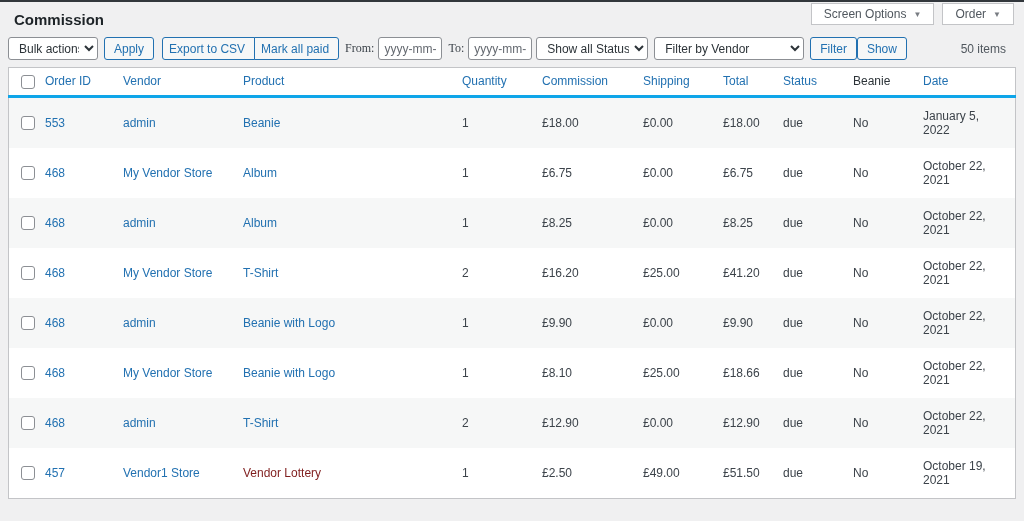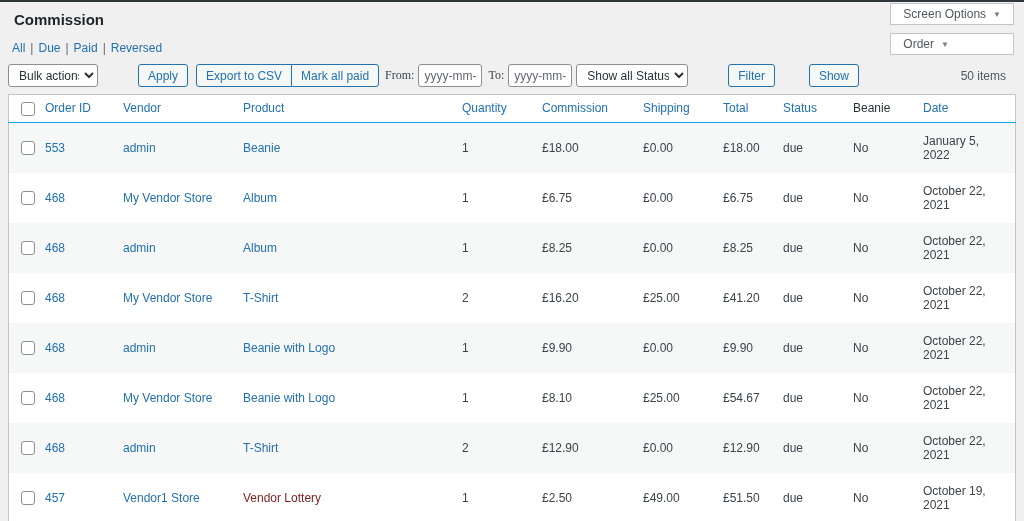--- a/index.html
+++ b/index.html
@@ -6,21 +6,21 @@
   html, body { margin: 0; padding: 0; }
   body {
     width: 1024px; height: 521px; overflow: hidden;
     background: #f0f0f1;
     font-family: "Liberation Sans", sans-serif;
     font-size: 13px; color: #3c434a;
     position: relative;
   }
   .top-edge { height: 2px; background: #32373c; width: 100%; }
 
-  .top-tabs { position: absolute; top: 3px; right: 10px; display: flex; gap: 8px; flex-direction: column; }
+  .top-tabs { position: absolute; top: 3px; right: 10px; display: flex; gap: 8px; }
   .tab-btn {
     background: #fff; border: 1px solid #c3c4c7; color: #50575e;
     font-size: 12px; padding: 3px 12px; display: inline-flex; align-items: center; gap: 7px;
     cursor: pointer;
   }
   .tab-btn .arrow { font-size: 8px; color: #787c82; }
 
   .wrap { padding: 0 8px; }
   h1.page-title {
     margin: 0; padding: 9px 0 0 6px;
@@ -40,24 +40,24 @@
   }
   .sel-bulk { width: 90px; }
   .sel-status { width: 112px; }
   .sel-vendor { width: 150px; }
 
   .button {
     display: inline-flex; align-items: center; justify-content: center;
     height: 23px; padding: 0 9px;
     background: #f6f7f7; border: 1px solid #2271b1; border-radius: 3px;
     color: #2271b1; font-size: 12px; font-family: "Liberation Sans", sans-serif;
-    cursor: pointer; white-space: nowrap; margin-left: 34px;
+    cursor: pointer; white-space: nowrap;
   }
   .btn-group { display: inline-flex; margin: 0 4px 0 8px; }
-  .btn-group .button { border-radius: 0; margin-left: -1px; }
+  .btn-group .button { border-radius: 0; margin-left: -1px; padding-left: 6px; }
   .btn-group .button:first-child { border-radius: 3px 0 0 3px; margin-left: 0; }
   .btn-group .button:last-child { border-radius: 0 3px 3px 0; }
 
   .date-label { margin: 0 4px 0 2px; font-family: Liberation Serif, serif; }
   input.date-input {
     width: 64px; height: 23px; border: 1px solid #8c8f94; border-radius: 3px;
     font-family: "Liberation Sans", sans-serif; font-size: 12px; padding: 0 5px; color: #2c3338;
     margin-right: 4px; background: #fff;
   }
   input.date-input::placeholder { color: #646970; opacity: 1; }
@@ -69,21 +69,21 @@
     width: 100%; border-collapse: collapse;
     background: #fff; border: 1px solid #c3c4c7;
     margin-top: 7px;
   }
   .c-cb { width: 25px; } .c-order { width: 78px; } .c-vendor { width: 120px; }
   .c-product { width: 219px; } .c-qty { width: 80px; } .c-comm { width: 101px; }
   .c-ship { width: 80px; } .c-total { width: 60px; } .c-status { width: 70px; }
   .c-shipped { width: 70px; } .c-date { width: auto; }
 
   th, td { text-align: left; font-weight: normal; font-size: 12px; }
-  thead th { padding: 6px 8px; border-bottom: 1px solid #0ea5e9; }
+  thead th { padding: 6px 8px; border-bottom: 3px solid #0ea5e9; }
   tbody td { padding: 11px 8px; }
   tbody tr:nth-child(odd) { background: #f6f7f7; }
   tbody tr:nth-child(even) { background: #fff; }
 
   th.cb-cell, td.cb-cell { padding-left: 12px; padding-right: 2px; }
   input[type="checkbox"] {
     appearance: none; -webkit-appearance: none;
     width: 14px; height: 14px; margin: 0;
     border: 1px solid #8c8f94; border-radius: 3px; background: #fff;
     vertical-align: middle; cursor: pointer;
@@ -106,39 +106,39 @@
   </button>
   <button class="tab-btn">
     <span>Order</span>
     <span class="arrow">▼</span>
   </button>
 </div>
 
 <div class="wrap">
   <h1 class="page-title">Commission</h1>
 
-  <div class="views">
-    <a>All</a><span class="sep">|</span><a>Due</a><span class="sep">|</span><a>Paid</a><span class="sep">|</span><a>Reversed</a>
-  </div>
 
   <div class="tablenav top">
     <select class="wp-select sel-bulk">
       <option>Bulk actions</option>
     </select>
     <button class="button">Apply</button>
     <span class="btn-group">
       <button class="button">Export to CSV</button>
       <button class="button">Mark all paid</button>
     </span>
     <span class="date-label">From:</span>
     <input class="date-input" placeholder="yyyy-mm-dd" style="">
     <span class="date-label">To:</span>
     <input class="date-input" placeholder="yyyy-mm-dd" style="">
     <select class="wp-select sel-status">
       <option>Show all Statuses</option>
+    </select>
+    <select class="wp-select sel-vendor">
+      <option>Filter by Vendor</option>
     </select>
     <button class="button">Filter</button>
     <button class="button">Show</button>
     <span class="pagination">
       <span class="displaying-num">50 items</span>
 
     </span>
   </div>
 
   <table class="wp-list-table">
@@ -237,21 +237,21 @@
     <td><span class="cell-text">October 22, 2021</span></td>
   </tr>
         <tr>
     <td class="cb-cell"><input type="checkbox" style=""></td>
     <td><a class="cell-link">468</a></td>
     <td><a class="cell-link">My Vendor Store</a></td>
     <td><a class="cell-link">Beanie with Logo</a></td>
     <td><span class="cell-text">1</span></td>
     <td><span class="cell-text">£8.10</span></td>
     <td><span class="cell-text">£25.00</span></td>
-    <td><span class="cell-text">£54.67</span></td>
+    <td><span class="cell-text">£18.66</span></td>
     <td><span class="cell-text">due</span></td>
     <td><span class="cell-text">No</span></td>
     <td><span class="cell-text">October 22, 2021</span></td>
   </tr>
         <tr>
     <td class="cb-cell"><input type="checkbox" style=""></td>
     <td><a class="cell-link">468</a></td>
     <td><a class="cell-link">admin</a></td>
     <td><a class="cell-link">T-Shirt</a></td>
     <td><span class="cell-text">2</span></td>

